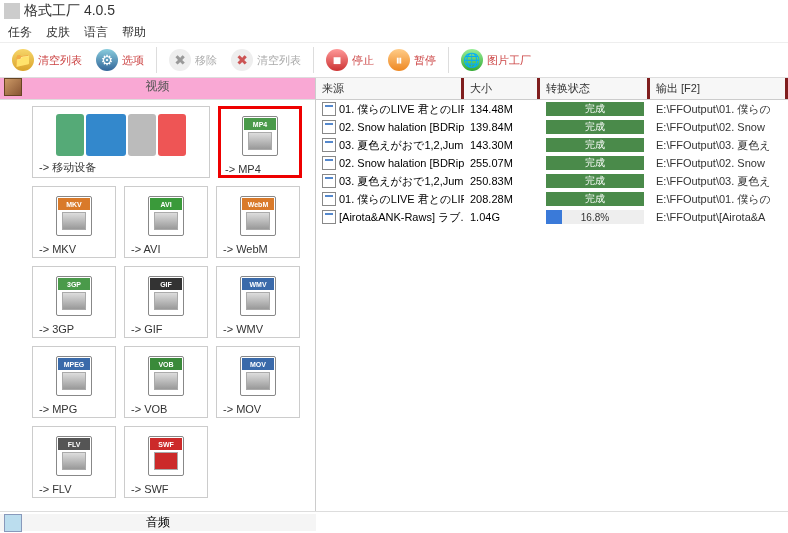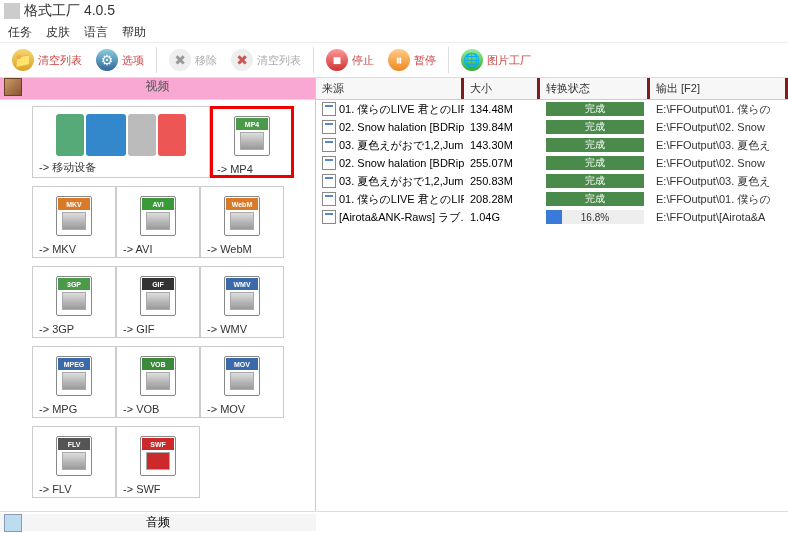--- a/index.html
+++ b/index.html
@@ -20,21 +20,21 @@
     .sep { width: 1px; height: 26px; background: #ddd; margin: 0 4px; }
     
     .main { display: flex; height: calc(533px - 22px - 20px - 36px - 22px); }
     
     .left-panel { width: 316px; border-right: 1px solid #ccc; display:flex; flex-direction:column; }
     .side-header { height: 22px; display:flex; align-items:flex-start; justify-content:center; background:#f9a8d4; border-bottom:1px solid #ddd; position:relative; }
     .side-header .sico { position:absolute; left:4px; width:18px;height:18px;background:linear-gradient(135deg,#c96,#853);border:1px solid #642;}
     .side-header .txt { font-size:12px; color:#555; }
     
     .grid-wrap { flex:1; overflow:auto; padding: 6px 8px; }
-    .row { display:flex; margin-bottom:8px;padding-left:24px; }
+    .row { display:flex; gap:8px; margin-bottom:8px;padding-left:24px; }
     .tile { border:1px solid #ccc; background:#fff; display:flex; flex-direction:column; align-items:flex-start; padding:4px 6px 2px; cursor:pointer; }
     .tile.big { width:178px; height:72px; }
     .tile.sm { width:84px; height:72px; }
     .tile.sel { border:3px solid #e00; padding:2px 4px 0; }
     .tile .icon-area { flex:1; width:100%; display:flex; align-items:center; justify-content:center; }
     .tile .cap { font-size:11px; color:#333; padding-top:2px; }
     .file-ico { width:36px; height:40px; position:relative; }
     .file-ico .body { width:36px;height:40px;background:#fff;border:1px solid #888;border-radius:2px; }
     .file-ico .tag { position:absolute;top:2px;left:2px;width:32px;height:12px;font-size:7px;color:#fff;display:flex;align-items:center;justify-content:center;font-weight:bold; }
     .file-ico .inner { position:absolute;top:16px;left:6px;width:24px;height:18px;border:1px solid #aaa;background:linear-gradient(#ddd,#999);}

